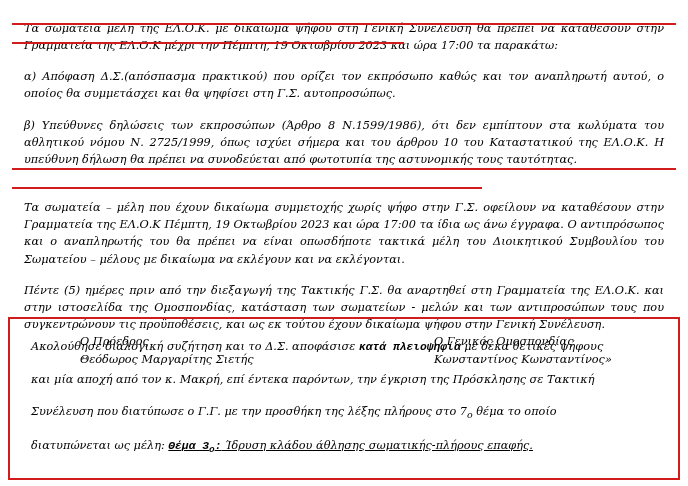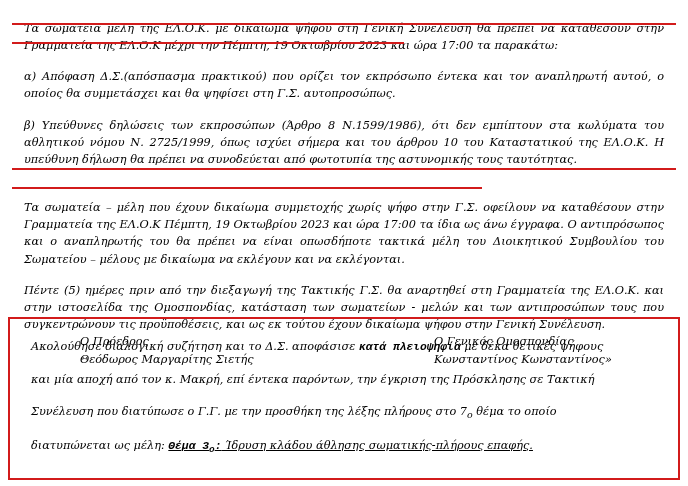--- a/index.html
+++ b/index.html
@@ -83,21 +83,21 @@
 </head>
 <body>
 
 <div class="page">
 
   <p class="blk">
     <span>Τα σωματεία μέλη της ΕΛ.Ο.Κ. με δικαίωμα ψήφου στη Γενική Συνέλευση θα πρέπει να καταθέσουν στην Γραμματεία της ΕΛ.Ο.Κ μέχρι την Πέμπτη, 19 Οκτωβρίου 2023 και ώρα 17:00 τα παρακάτω:</span>
   </p>
 
   <p class="blk">
-    <span>α) Απόφαση Δ.Σ.(απόσπασμα πρακτικού) που ορίζει τον εκπρόσωπο έντεκα και τον αναπληρωτή αυτού, ο οποίος θα συμμετάσχει και θα ψηφίσει στη Γ.Σ. αυτοπροσώπως.</span>
+    <span>α) Απόφαση Δ.Σ.(απόσπασμα πρακτικού) που ορίζει τον εκπρόσωπο καθώς και τον αναπληρωτή αυτού, ο οποίος θα συμμετάσχει και θα ψηφίσει στη Γ.Σ. αυτοπροσώπως.</span>
   </p>
 
   <p class="blk">
     <span>β) Υπεύθυνες δηλώσεις των εκπροσώπων (Άρθρο 8 Ν.1599/1986), ότι δεν εμπίπτουν στα κωλύματα του αθλητικού νόμου Ν. 2725/1999, όπως ισχύει σήμερα   και του άρθρου 10 του Καταστατικού της ΕΛ.Ο.Κ. Η υπεύθυνη δήλωση θα πρέπει να συνοδεύεται από φωτοτυπία της αστυνομικής τους ταυτότητας.</span>
   </p>
 
   <div class="spacer-md"></div>
 
   <p class="blk">
     <span>Τα σωματεία – μέλη που έχουν δικαίωμα συμμετοχής χωρίς ψήφο στην Γ.Σ. οφείλουν να καταθέσουν στην Γραμματεία της ΕΛ.Ο.Κ Πέμπτη, 19 Οκτωβρίου 2023 και ώρα 17:00 τα ίδια ως άνω έγγραφα. Ο αντιπρόσωπος και ο αναπληρωτής του θα πρέπει να είναι οπωσδήποτε τακτικά μέλη του Διοικητικού Συμβουλίου του Σωματείου – μέλους με δικαίωμα να εκλέγουν και να εκλέγονται.</span>

